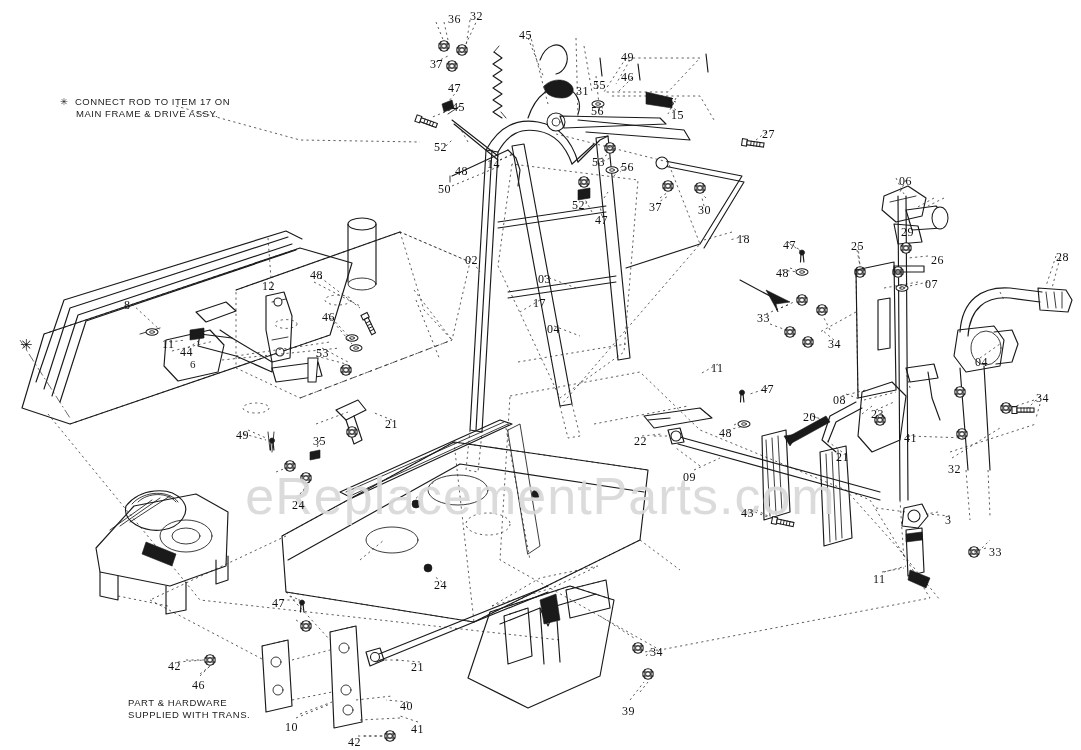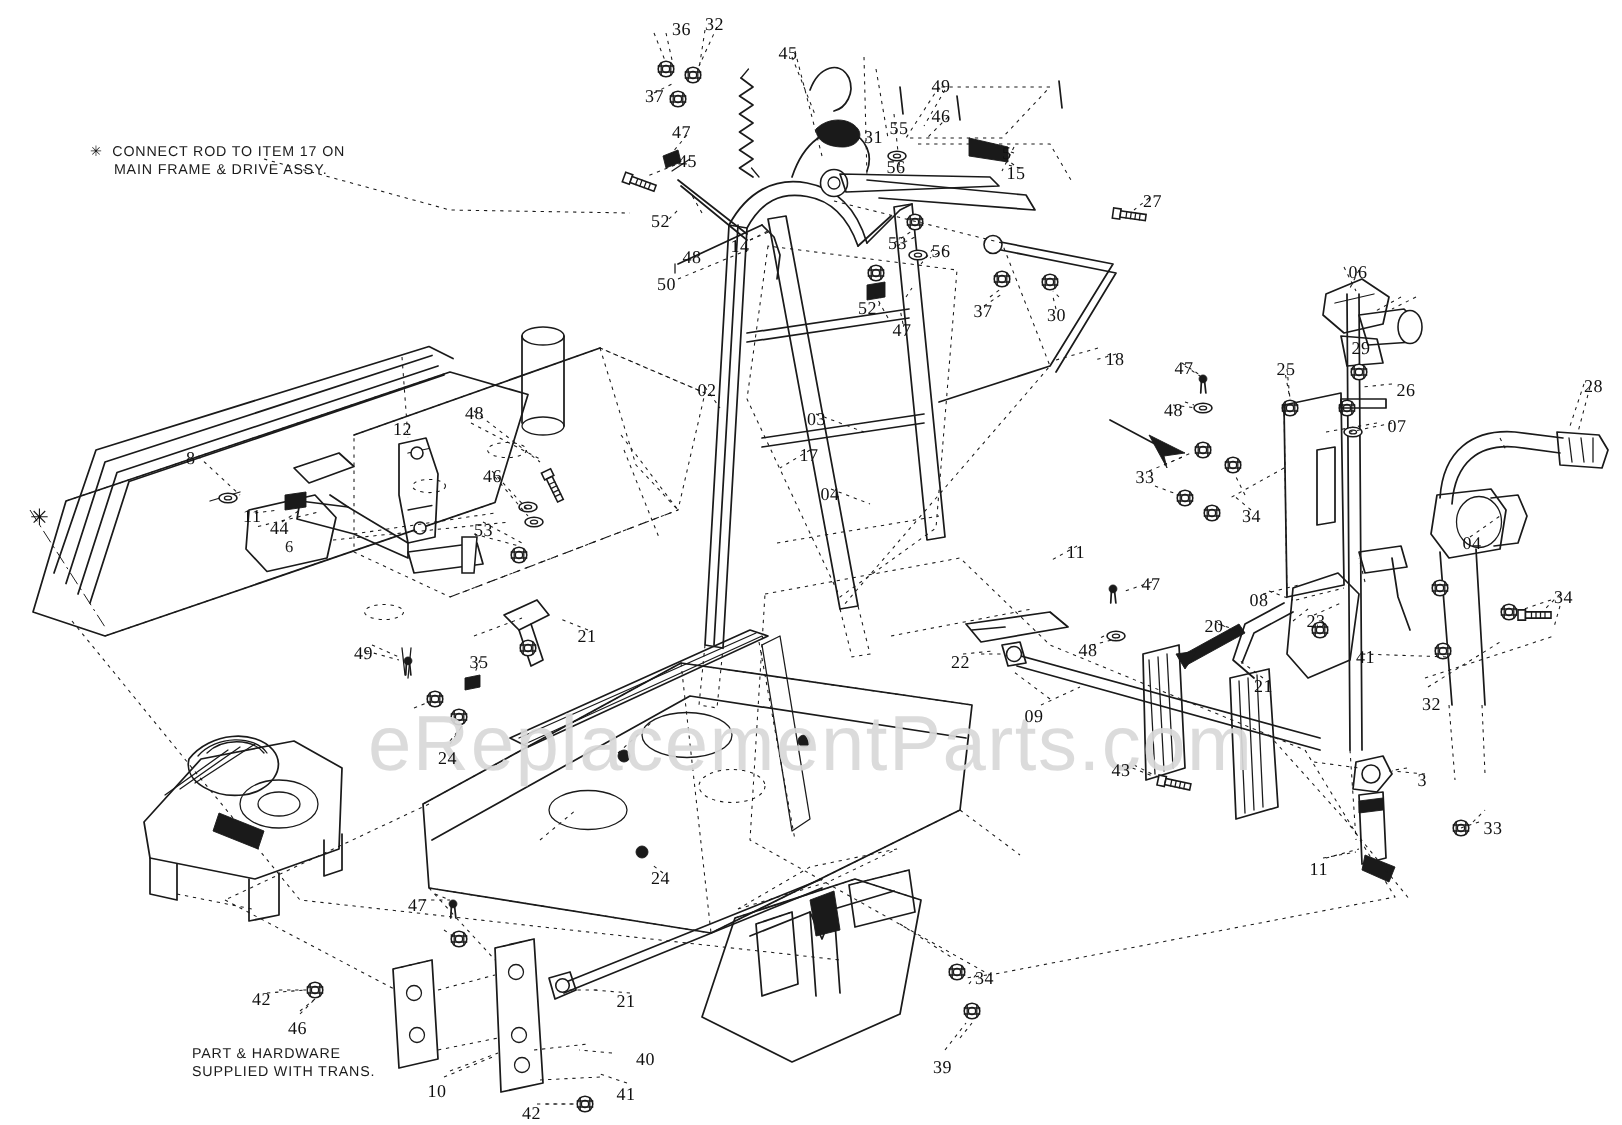--- a/index.html
+++ b/index.html
@@ -546,21 +546,21 @@
       <div class="callout" style="left: 236px; top: 428px;">49</div>
       <div class="callout" style="left: 313px; top: 434px;">35</div>
       <div class="callout" style="left: 385px; top: 417px;">21</div>
       <div class="callout" style="left: 292px; top: 498px;">24</div>
       <div class="callout" style="left: 272px; top: 596px;">47</div>
       <div class="callout" style="left: 434px; top: 578px;">24</div>
       <div class="callout" style="left: 411px; top: 660px;">21</div>
       <div class="callout" style="left: 168px; top: 659px;">42</div>
       <div class="callout" style="left: 192px; top: 678px;">46</div>
       <div class="callout" style="left: 285px; top: 720px;">10</div>
-      <div class="callout" style="left: 400px; top: 699px; margin-left: 24px;">40</div>
+      <div class="callout" style="left: 400px; top: 699px;">40</div>
       <div class="callout" style="left: 411px; top: 722px;">41</div>
       <div class="callout" style="left: 348px; top: 735px;">42</div>
       <div class="callout" style="left: 650px; top: 645px;">34</div>
       <div class="callout" style="left: 622px; top: 704px;">39</div>
       <div class="callout" style="left: 945px; top: 513px;">3</div>
       <div class="callout" style="left: 989px; top: 545px;">33</div>
       <div class="callout" style="left: 873px; top: 572px;">11</div>
     </div>
 
 <div class="star" style="left: 20px; top: 336px;">✳</div>

